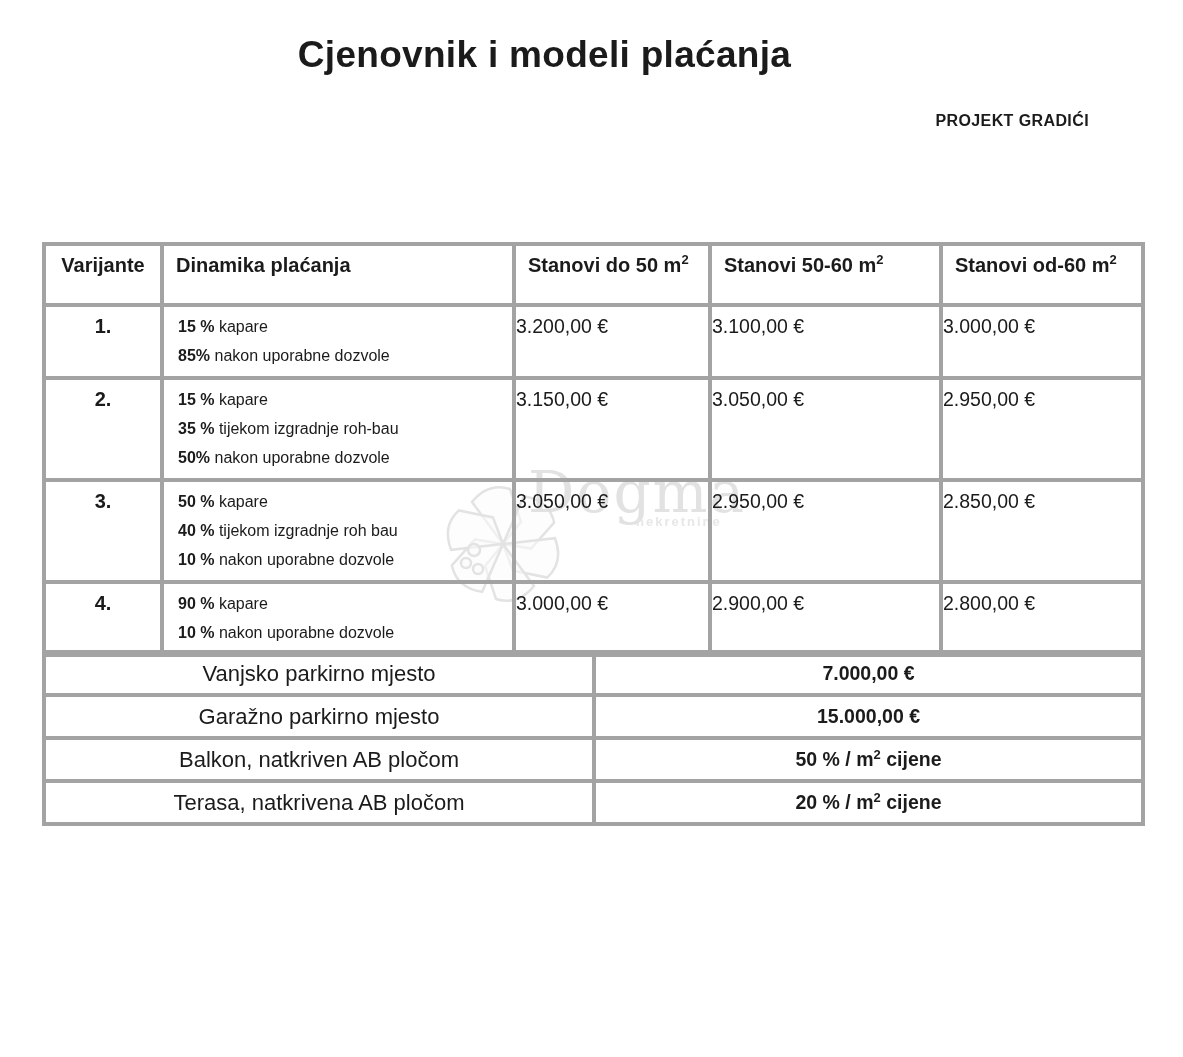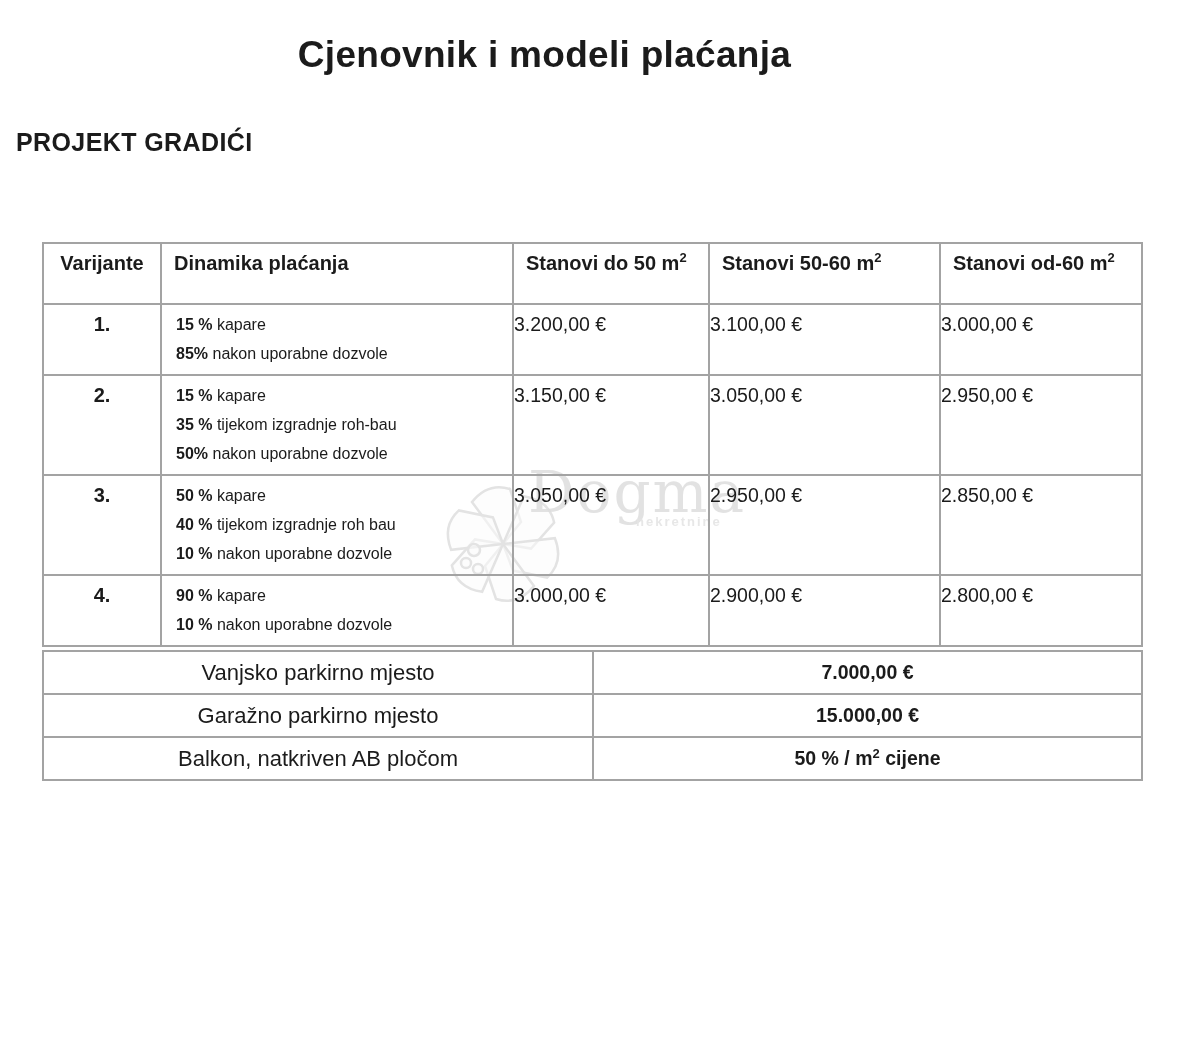--- a/index.html
+++ b/index.html
@@ -13,22 +13,22 @@
   .doc{position:relative;width:1089px;height:1057px;}
 
   
   .page-title{
     position:absolute;top:34px;left:0;width:100%;
     margin:0;text-align:center;
     font-size:37px;font-weight:bold;letter-spacing:.3px;
   }
   .page-subtitle{
     position:absolute;top:112px;left:0;width:100%;
-    margin:16px;text-align:left;
-    font-size:25px;font-weight:bold;letter-spacing:.4px;
+    margin:0;text-align:right;
+    font-size:16px;font-weight:bold;letter-spacing:.4px;
   }
 
   
   .watermark{position:absolute;left:428px;top:452px;width:380px;height:170px;pointer-events:none;}
   .wm-logo{position:absolute;left:0;top:14px;}
   .wm-name{
     position:absolute;left:100px;top:6px;
     font-family:"DejaVu Serif",serif;
     font-size:58px;font-weight:normal;
     color:rgba(221,221,221,0.85);
@@ -36,21 +36,21 @@
   }
   .wm-sub{
     position:absolute;left:208px;top:62px;
     font-size:13px;font-weight:bold;
     color:rgba(228,228,228,0.9);
     letter-spacing:2px;
   }
 
   
   table{border-collapse:collapse;background:transparent;}
-  td,th{border:2px solid #a3a3a3;background:transparent;}
+  td,th{border:4px solid #a3a3a3;background:transparent;}
 
   .pricing{position:absolute;left:42px;top:242px;width:1099px;table-layout:fixed;}
   .pricing th{
     font-size:20px;font-weight:bold;text-align:left;
     vertical-align:top;padding:8px 10px 8px 12px;height:61px;box-sizing:border-box;
   }
   .pricing th.center{text-align:center;padding-left:4px;padding-right:4px;}
   .pricing sup,.extras sup{font-size:13px;line-height:0;}
   .pricing td{vertical-align:top;box-sizing:border-box;}
   .pricing td.variant{
@@ -194,17 +194,21 @@
           <td class="evalue">7.000,00 €</td>
         </tr>
         <tr>
           <td class="elabel">Garažno parkirno mjesto</td>
           <td class="evalue">15.000,00 €</td>
         </tr>
         <tr>
           <td class="elabel">Balkon, natkriven AB pločom</td>
           <td class="evalue">50 % / m<sup>2</sup> cijene</td>
         </tr>
+        <tr>
+          <td class="elabel">Terasa, natkrivena AB pločom</td>
+          <td class="evalue">20 % / m<sup>2</sup> cijene</td>
+        </tr>
       </tbody>
   </table>
 
 
 </div>
 
 </body></html>

